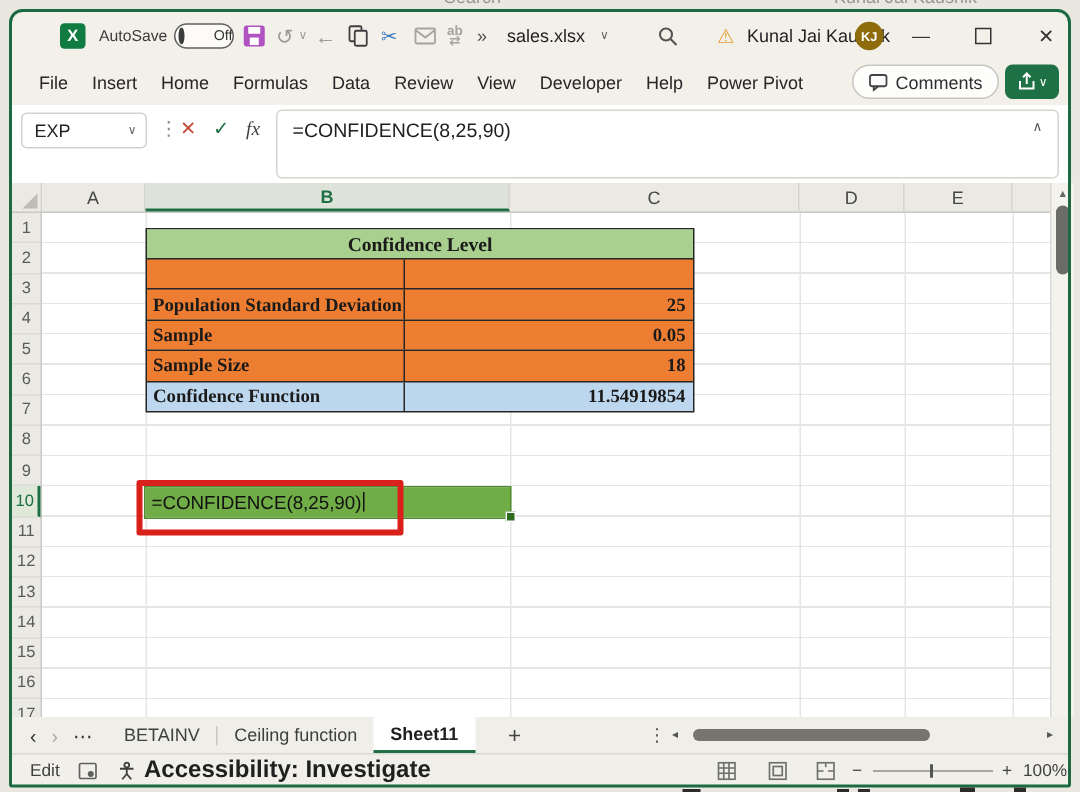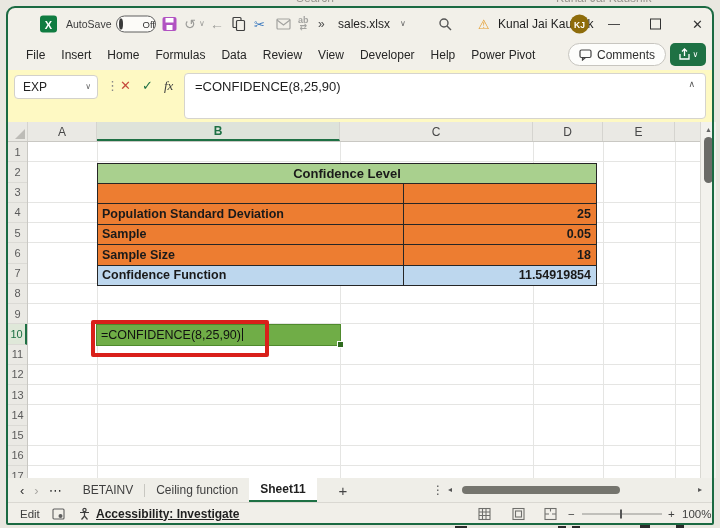--- a/index.html
+++ b/index.html
@@ -31,21 +31,21 @@
   .ab-icon{color:#A3A3A0;font-size:9px;line-height:7px;text-align:center;font-weight:bold;}
   
   .ribbon{position:absolute;left:8px;top:40px;width:704px;height:30px;background:#F2F0E9;
           display:flex;align-items:flex-start;padding-left:10px;box-sizing:border-box;}
   .rtab{padding:0 8px;font-size:12px;color:#262626;line-height:30px;white-space:nowrap;}
   .comments-btn{position:absolute;right:46px;top:3px;height:23px;border:1px solid #C7C5BF;background:#FDFDFB;
           border-radius:12px;display:flex;align-items:center;gap:5px;padding:0 10px;font-size:12px;color:#2f2f2f;box-sizing:border-box;}
   .share-btn{position:absolute;right:6px;top:3px;width:36px;height:23px;background:#1E7144;border-radius:5px;
           display:flex;align-items:center;justify-content:center;gap:2px;color:#fff;box-sizing:border-box;}
   
-  .fbar{position:absolute;left:8px;top:70px;width:704px;height:52px;background:#fef9c3;}
+  .fbar{position:absolute;left:8px;top:70px;width:704px;height:52px;background:#ffffff;}
   .namebox{position:absolute;left:6px;top:5px;width:84px;height:24px;background:#fff;border:1px solid #D3D1CB;
           border-radius:4px;box-sizing:border-box;font-size:12px;display:flex;align-items:center;padding-left:8px;}
   .namebox .chev{position:absolute;right:6px;}
   .fb-btn{position:absolute;top:9px;font-size:13px;line-height:1;}
   .formulabox{position:absolute;left:176px;right:6px;top:3px;height:46px;background:#fff;border:1px solid #D6D4CE;
           border-radius:4px;box-sizing:border-box;font-size:13px;color:#1f1f1f;padding:5px 10px;}
   .fb-collapse{position:absolute;right:10px;top:5px;font-size:9px;color:#555;}
   
   .colhdr{position:absolute;left:8px;top:122px;width:692px;height:20px;background:#EAE9E4;
           border-bottom:1px solid #C9C8C3;display:flex;box-sizing:border-box;}
@@ -58,21 +58,21 @@
   
   .gridarea{position:absolute;left:8px;top:142px;width:692px;height:336px;background:#fff;}
   .rowhdr{position:absolute;left:0;top:0;width:20px;height:336px;background:#EAE9E4;border-right:1px solid #C9C8C3;box-sizing:border-box;}
   .rh{height:20.25px;box-sizing:border-box;border-bottom:1px solid #DBDAD5;font-size:11px;color:#5A5A5A;
       display:flex;align-items:center;justify-content:center;}
   .rh.sel{background:#DFE8D9;color:#1E7044;border-right:2px solid #1E7044;}
   .cells{position:absolute;left:20px;top:0;width:672px;height:336px;
       background:repeating-linear-gradient(to bottom,transparent 0 19.3px,#E5E5E3 19.3px 20.25px);}
   .vline{position:absolute;top:0;width:1px;height:336px;background:#E5E5E3;}
   
-  .xl-table{position:absolute;left:89px;top:21px;width:500px;border:1.5px solid #262626;box-sizing:border-box;z-index:5;}
+  .xl-table{position:absolute;left:89px;top:10px;width:366px;border:1.5px solid #262626;box-sizing:border-box;z-index:5;font-family:Liberation Serif, serif;}
   .t-title{height:19px;background:#A9D08E;font-size:13px;font-weight:bold;color:#1a1a1a;
       display:flex;align-items:center;justify-content:center;}
   .t-row{height:20.4px;box-sizing:border-box;border-top:1.5px solid #262626;background:#ED7D31;display:flex;}
   .t-row.result{background:#BDD7EE;}
   .t-label{flex:1;font-size:12.5px;font-weight:bold;color:#1a1a1a;display:flex;align-items:center;padding-left:4px;}
   .t-value{width:193px;box-sizing:border-box;border-left:1.5px solid #262626;font-size:12.5px;font-weight:bold;
       color:#1a1a1a;display:flex;align-items:center;justify-content:flex-end;padding-right:5px;}
   
   .active-cell{position:absolute;left:89px;top:182.5px;width:243px;height:20px;background:#70AD47;
       outline:1px solid #4F8A2D;z-index:6;display:flex;align-items:center;padding-left:4px;box-sizing:border-box;
@@ -94,21 +94,21 @@
   .sdiv{width:1px;height:13px;background:#C8C7C1;}
   .addsheet{margin-left:22px;font-size:15px;color:#444;}
   .sdots{position:absolute;left:424px;font-size:12px;color:#555;}
   .hscroll{position:absolute;left:440px;top:7px;width:256px;height:10px;}
   .hthumb{position:absolute;left:14px;top:1px;width:158px;height:8px;background:#75756E;border-radius:4px;}
   .harrow{position:absolute;top:1px;font-size:8px;color:#555;line-height:1;}
   
   .statusbar{position:absolute;left:8px;top:502px;width:704px;height:22px;background:#F1EFE9;border-top:1px solid #DAD8D2;box-sizing:border-box;}
   .statusbar>*{position:absolute;top:50%;transform:translateY(-50%);}
   .sb-text{font-size:11.5px;color:#3f3f3f;}
-  .sb-bold{font-size:12px;font-weight:bold;color:#1f1f1f;text-decoration:underline;}
+  .sb-bold{font-size:16px;font-weight:bold;color:#1f1f1f;}
   .zoom-track{left:574px;width:80px;height:1px;background:#8F8F8B;}
   .zoom-thumb{left:612px;width:2px;height:9px;background:#555;}
   .frag{position:absolute;background:#2B2B2B;z-index:55;}
 </style>
 </head>
 <body>
 
 <div class="screen">
 
   <div class="top-frag" style="left:296px;width:60px;">

